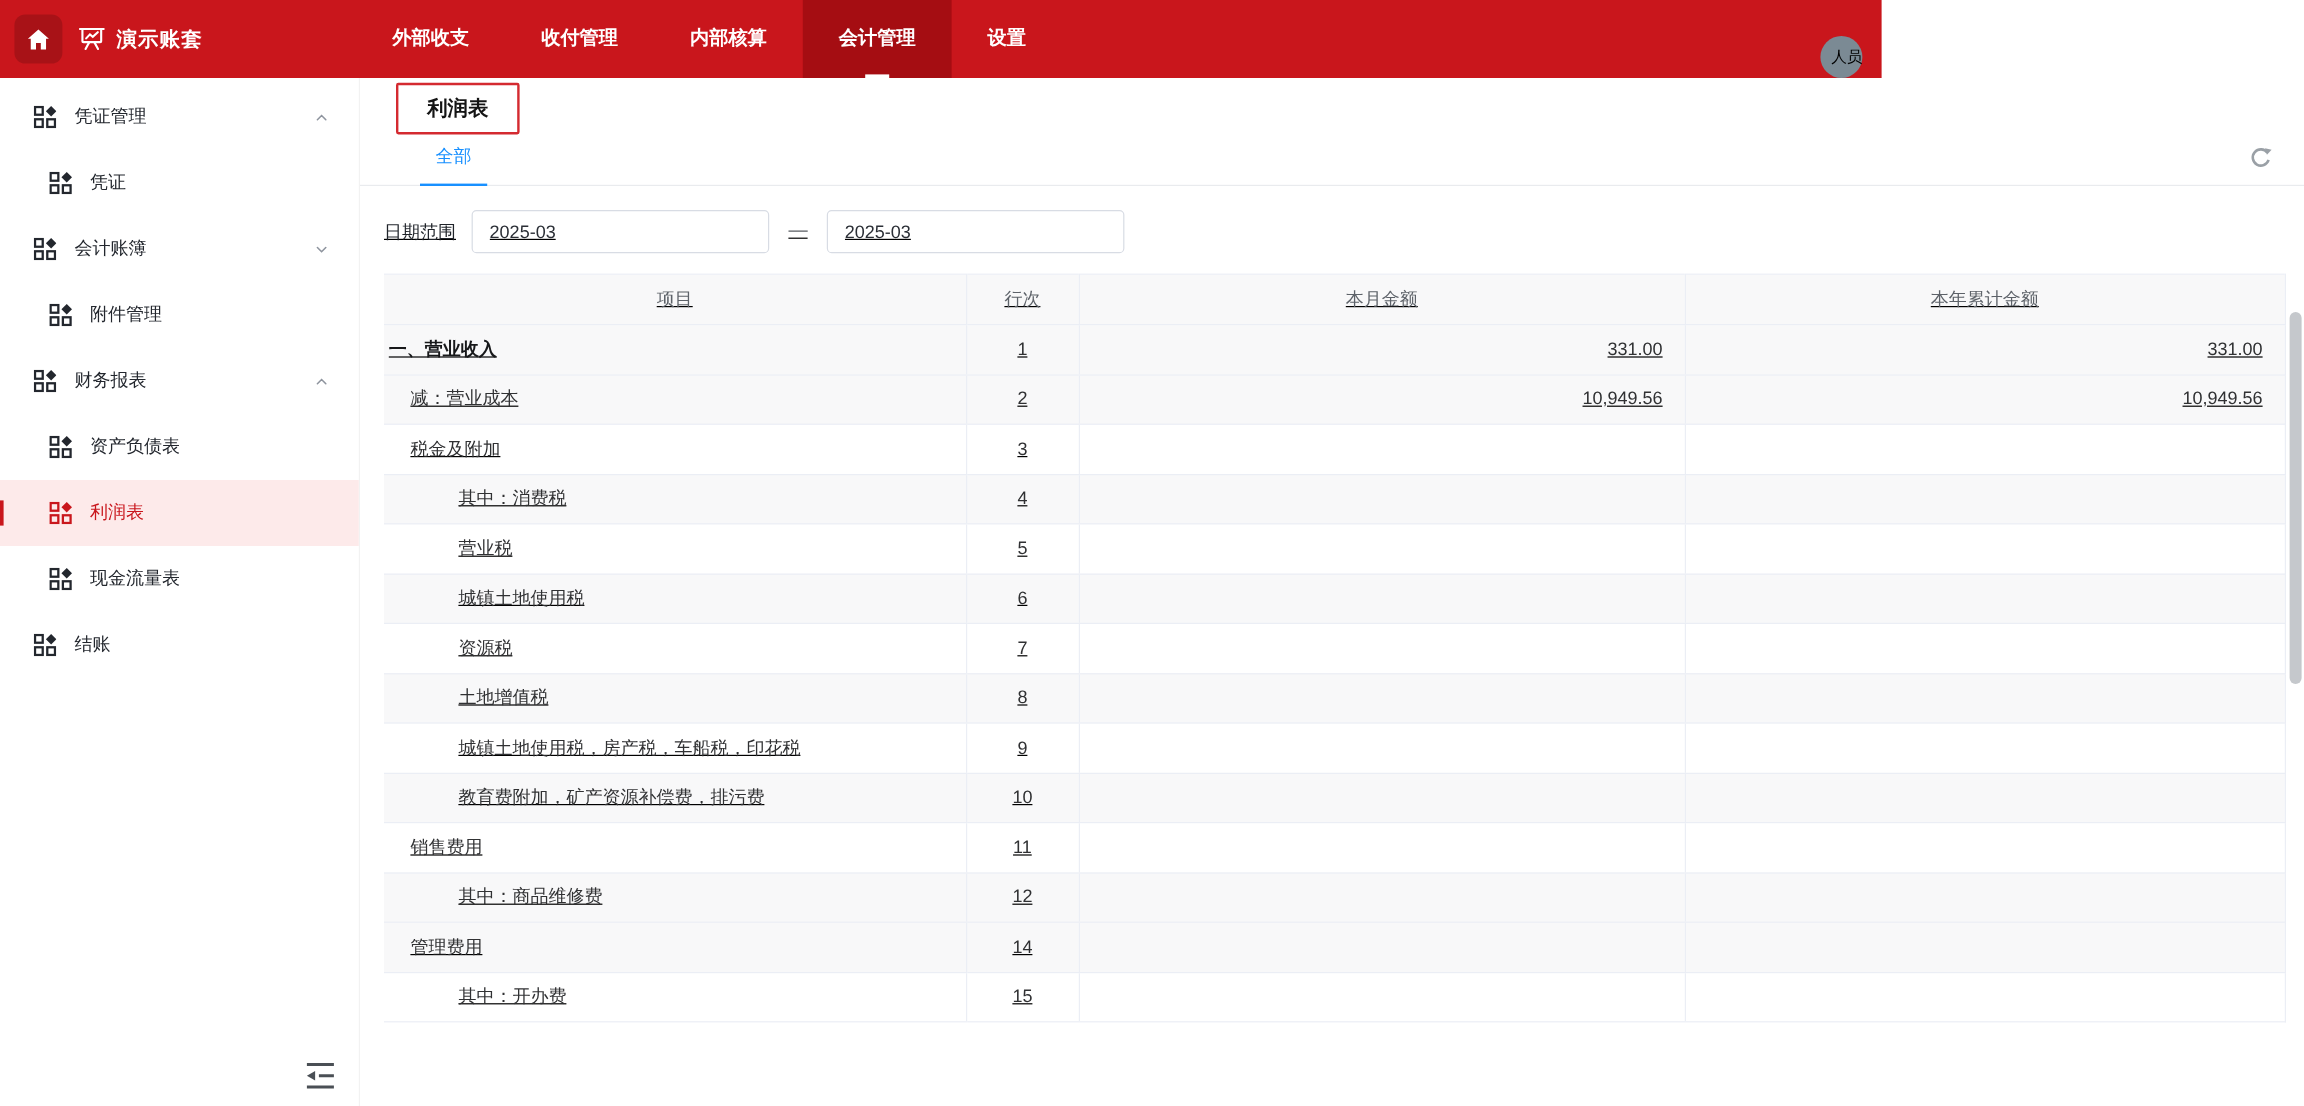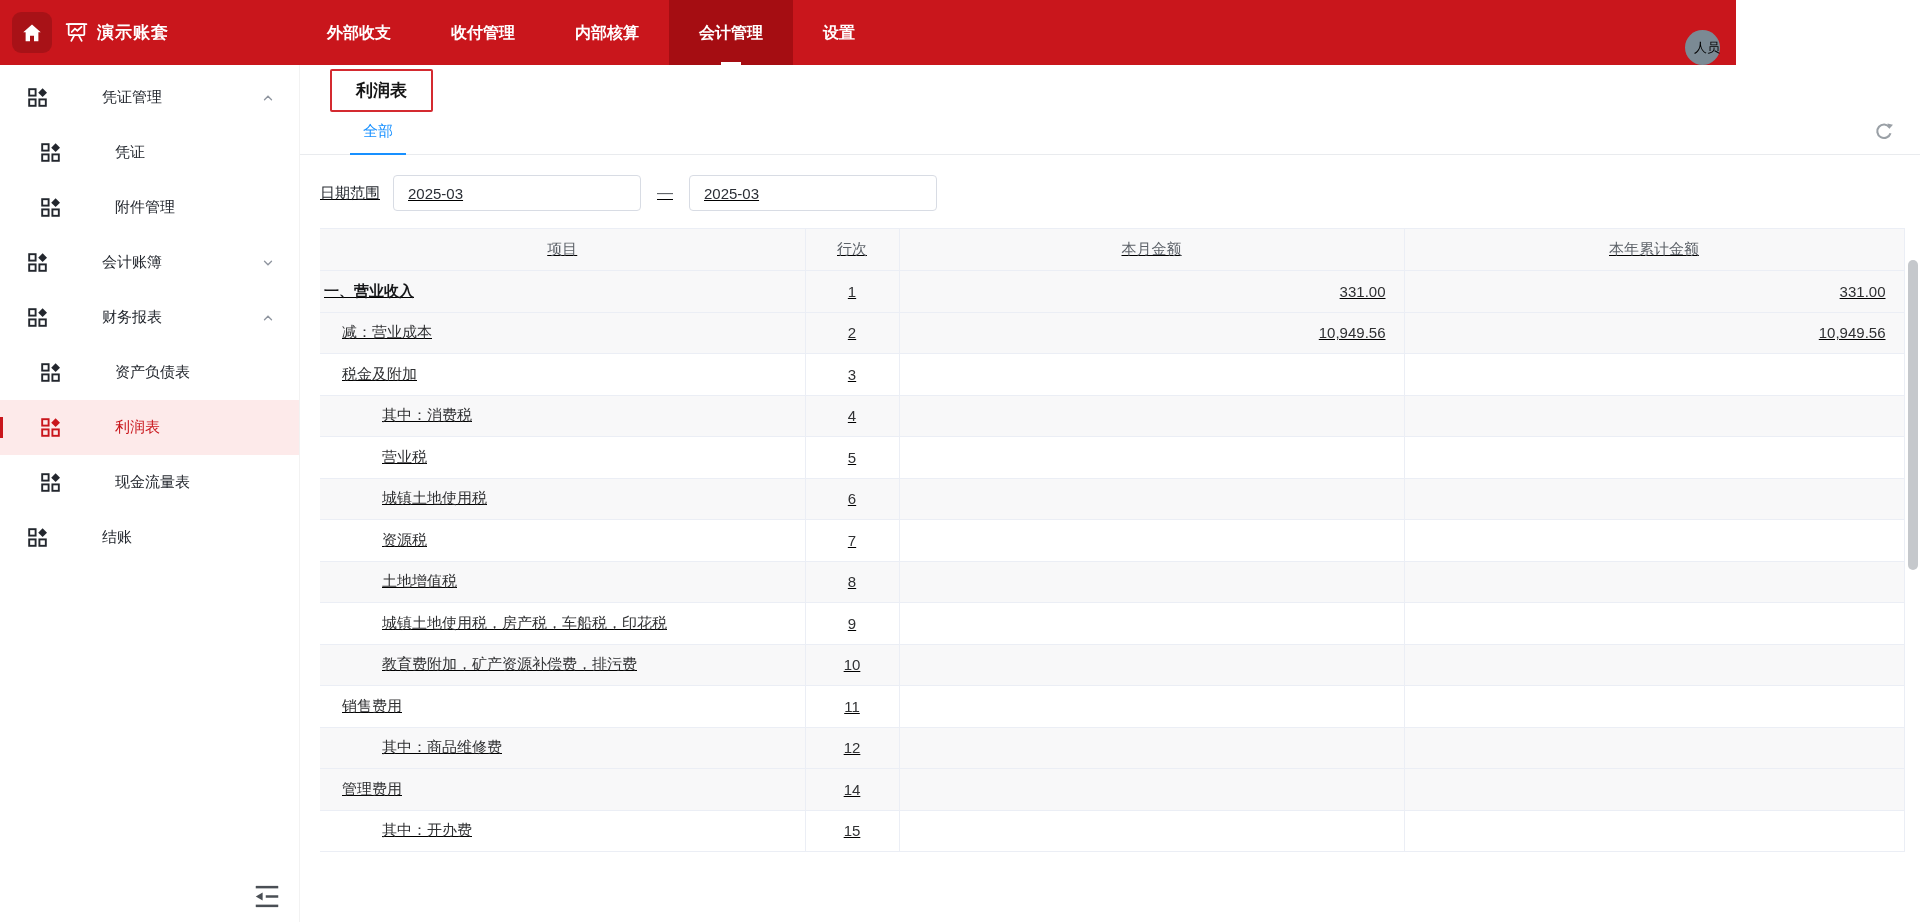--- a/index.html
+++ b/index.html
@@ -1,41 +1,41 @@
 <!DOCTYPE html>
 <html style="--brand_red: #c9161c; --brand_red_dark: #a50d12; --active_pink: #fdeaea; --tab_blue: #1890ff; --table_border: #ebeef5; --stripe: #f8f8f9; --avatar_bg: #7b8a94; --title_box_border: #d42a30;"><head>
 <meta charset="utf-8">
 <style>
   * { margin:0; padding:0; box-sizing:border-box; }
   html,body { width:1920px; height:922px; overflow:hidden; background:#fff;
     font-family:"Liberation Sans","DejaVu Sans",sans-serif; }
 
   
-  .header { position:absolute; top:0; left:0; width:1736px; height:65px; background:var(--brand_red); z-index:5; }
+  .header { position:absolute; top:0; left:0; width:1568px; height:65px; background:var(--brand_red); z-index:5; }
   .home-btn { position:absolute; left:12px; top:12px; width:40px; height:41px; border-radius:9px;
     background:rgba(0,0,0,.16); display:flex; align-items:center; justify-content:center; cursor:pointer; }
   .home-btn svg { width:20px; height:20px; }
   .logo-icon { position:absolute; left:64px; top:20px; width:25px; height:25px; color:#fff; }
   .app-title { position:absolute; left:97px; top:0; line-height:65px; color:#fff; font-size:17px;
     font-weight:bold; letter-spacing:1px; }
   .nav { position:absolute; left:297px; top:0; height:65px; display:flex; }
   .nav-item { padding:0 30px; line-height:65px; color:#fff; font-size:16px; font-weight:bold;
     position:relative; cursor:pointer; white-space:nowrap; }
   .nav-item.active { background:var(--brand_red_dark); }
   .nav-item.active::after { content:""; position:absolute; left:50%; margin-left:-10px; bottom:0;
     width:20px; height:3px; background:#fff; }
   .avatar { position:absolute; right:16px; top:30px; width:35px; height:35px; border-radius:50%;
     background:var(--avatar_bg); color:#000000; font-size:13px; display:flex; align-items:center;
     justify-content:flex-end; cursor:pointer; }
 
   
   .sidebar { position:absolute; top:65px; left:0; width:300px; bottom:0; background:#fff;
     border-right:1px solid #f2f2f2; padding-top:5px; }
   .side-item { height:55px; display:flex; align-items:center; padding-left:28px; position:relative;
-    color:#23272e; font-size:15px; cursor:pointer;gap:40px; }
+    color:#23272e; font-size:15px; cursor:pointer; }
   .side-item.lv1 { padding-left:41px; }
   .side-icon { width:19px; height:19px; margin-right:15px; display:inline-flex; flex:none; }
   .side-icon svg { width:100%; height:100%; }
   .chevron { display:none; width:14px; height:14px; position:absolute; right:24px; }
   .side-item.chv-up  .chevron { display:block; transform:rotate(180deg); }
   .side-item.chv-down .chevron { display:block; }
   .side-item.active { background:var(--active_pink); color:var(--brand_red); }
   .side-item.active::before { content:""; position:absolute; left:0; top:17px; width:3px; height:21px;
     background:var(--brand_red); }
   .collapse-btn { position:absolute; left:252px; top:819px; width:30px; height:24px; color:#4a4f55; cursor:pointer; }
@@ -139,45 +139,45 @@
         <svg viewBox="0 0 16 16">
           <rect x="1" y="1" width="5.4" height="5.4" fill="none" stroke="currentColor" stroke-width="1.6"></rect>
           <rect x="1" y="9.6" width="5.4" height="5.4" fill="none" stroke="currentColor" stroke-width="1.6"></rect>
           <rect x="9.6" y="9.6" width="5.4" height="5.4" fill="none" stroke="currentColor" stroke-width="1.6"></rect>
           <polygon points="12.3,0.2 16,3.9 12.3,7.6 8.6,3.9" fill="currentColor"></polygon>
         </svg>
       </span>
       <span class="side-label">凭证</span>
 
     </div>
-    <div class="side-item lv1">
-      <span class="side-icon">
-        <svg viewBox="0 0 16 16">
-          <rect x="1" y="1" width="5.4" height="5.4" fill="none" stroke="currentColor" stroke-width="1.6"></rect>
-          <rect x="1" y="9.6" width="5.4" height="5.4" fill="none" stroke="currentColor" stroke-width="1.6"></rect>
-          <rect x="9.6" y="9.6" width="5.4" height="5.4" fill="none" stroke="currentColor" stroke-width="1.6"></rect>
-          <polygon points="12.3,0.2 16,3.9 12.3,7.6 8.6,3.9" fill="currentColor"></polygon>
-        </svg>
-      </span>
-      <span class="side-label">附件管理</span>
-
-    </div>
     <div class="side-item lv0 chv-down">
       <span class="side-icon">
         <svg viewBox="0 0 16 16">
           <rect x="1" y="1" width="5.4" height="5.4" fill="none" stroke="currentColor" stroke-width="1.6"></rect>
           <rect x="1" y="9.6" width="5.4" height="5.4" fill="none" stroke="currentColor" stroke-width="1.6"></rect>
           <rect x="9.6" y="9.6" width="5.4" height="5.4" fill="none" stroke="currentColor" stroke-width="1.6"></rect>
           <polygon points="12.3,0.2 16,3.9 12.3,7.6 8.6,3.9" fill="currentColor"></polygon>
         </svg>
       </span>
       <span class="side-label">会计账簿</span>
       <svg class="chevron" viewBox="0 0 16 16" fill="none" stroke="#8e949e" stroke-width="1.5" stroke-linecap="round">
         <polyline points="4,6 8,10 12,6"></polyline>
       </svg>
+    </div>
+    <div class="side-item lv1">
+      <span class="side-icon">
+        <svg viewBox="0 0 16 16">
+          <rect x="1" y="1" width="5.4" height="5.4" fill="none" stroke="currentColor" stroke-width="1.6"></rect>
+          <rect x="1" y="9.6" width="5.4" height="5.4" fill="none" stroke="currentColor" stroke-width="1.6"></rect>
+          <rect x="9.6" y="9.6" width="5.4" height="5.4" fill="none" stroke="currentColor" stroke-width="1.6"></rect>
+          <polygon points="12.3,0.2 16,3.9 12.3,7.6 8.6,3.9" fill="currentColor"></polygon>
+        </svg>
+      </span>
+      <span class="side-label">附件管理</span>
+
     </div>
     <div class="side-item lv0 chv-up">
       <span class="side-icon">
         <svg viewBox="0 0 16 16">
           <rect x="1" y="1" width="5.4" height="5.4" fill="none" stroke="currentColor" stroke-width="1.6"></rect>
           <rect x="1" y="9.6" width="5.4" height="5.4" fill="none" stroke="currentColor" stroke-width="1.6"></rect>
           <rect x="9.6" y="9.6" width="5.4" height="5.4" fill="none" stroke="currentColor" stroke-width="1.6"></rect>
           <polygon points="12.3,0.2 16,3.9 12.3,7.6 8.6,3.9" fill="currentColor"></polygon>
         </svg>
       </span>

